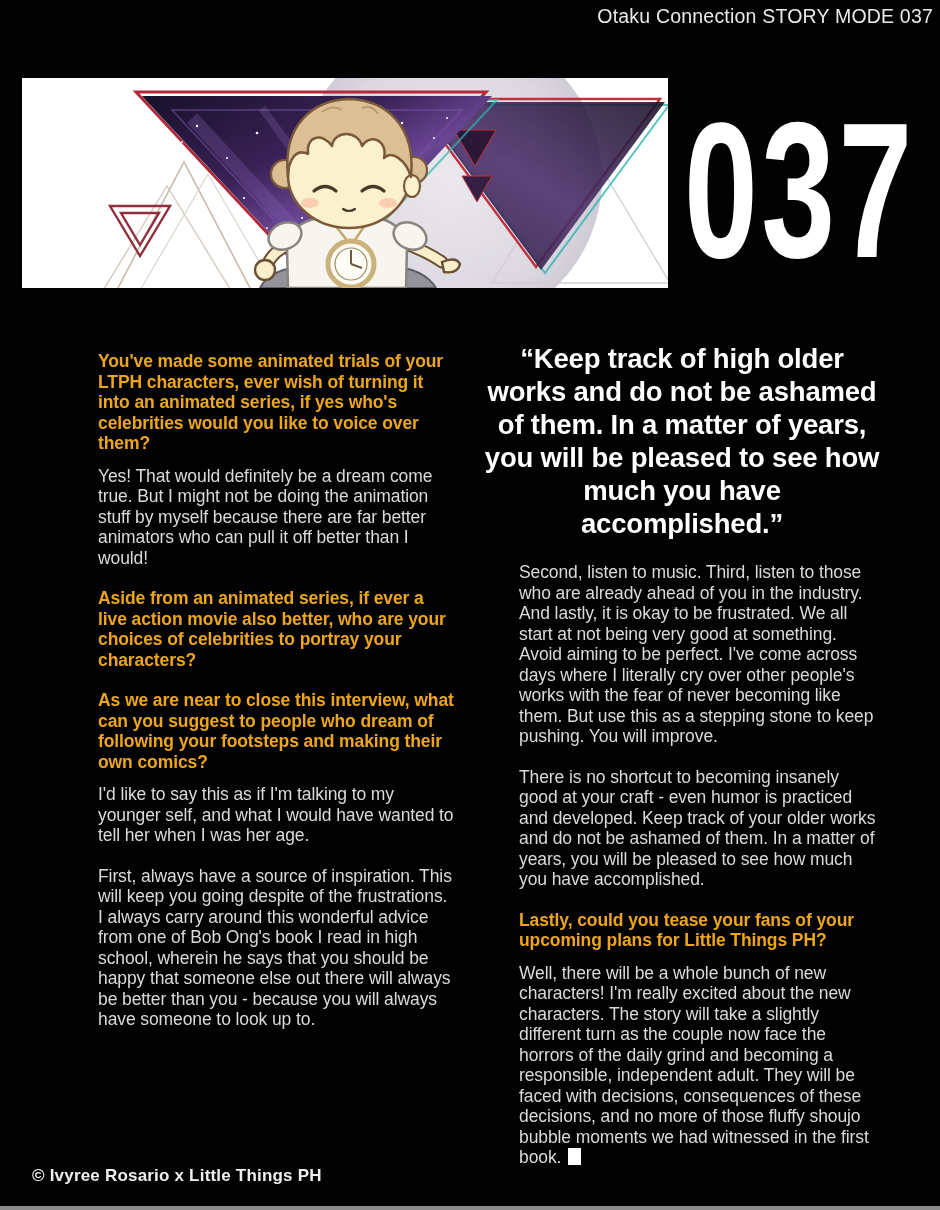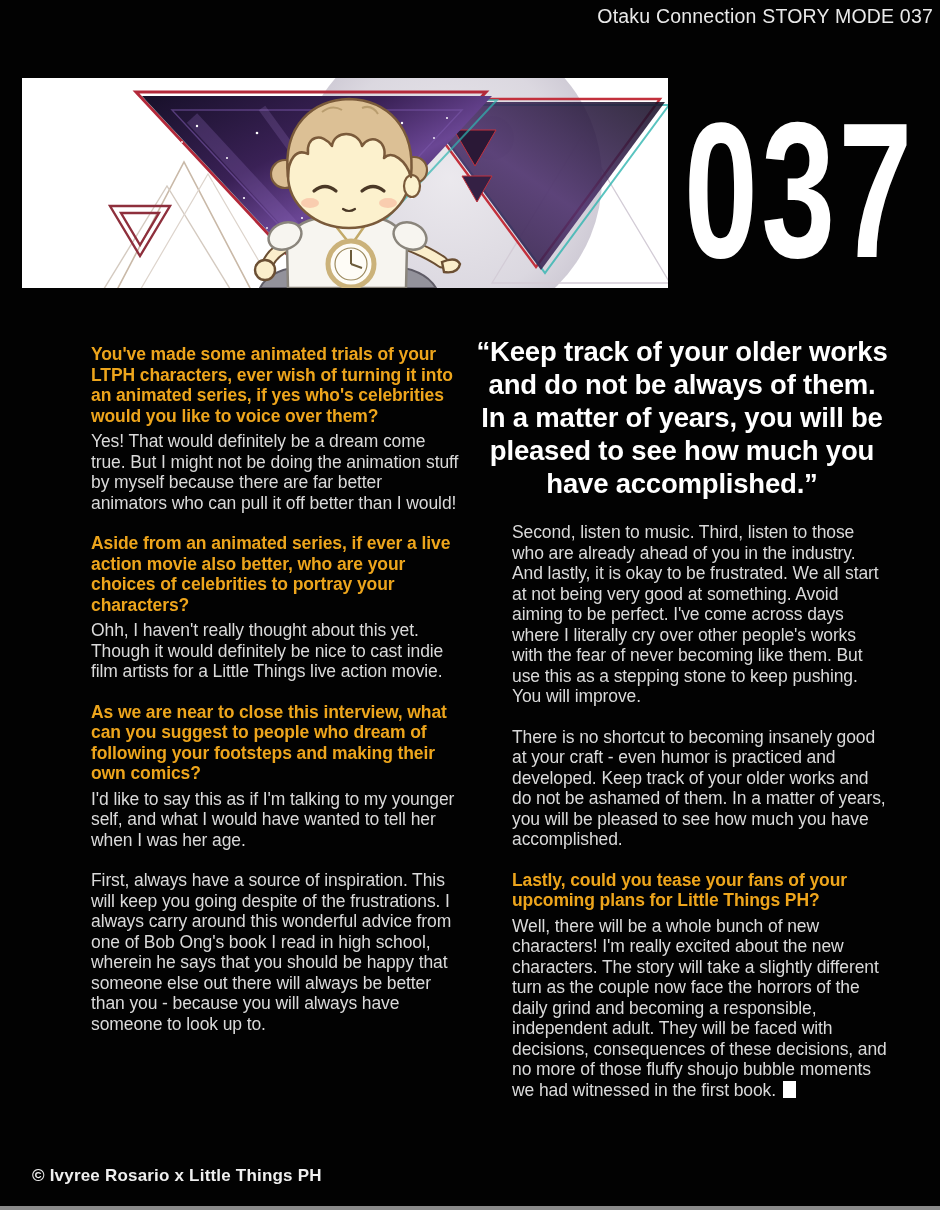--- a/index.html
+++ b/index.html
@@ -20,21 +20,21 @@
   .issue-number{
     position:absolute;left:660px;top:100px;width:280px;height:180px;
     display:flex;align-items:flex-start;justify-content:center;
   }
   .issue-number span{
     color:#ffffff;font-size:158px;font-weight:bold;letter-spacing:4px;
     transform:scale(0.84,1.22);transform-origin:center;
     font-family:"Liberation Sans", sans-serif;
   }
   .col{position:absolute;color:#dadada;font-size:17.5px;line-height:20.5px;letter-spacing:-0.1px;}
-  .col p{margin:5px;}
+  .col p{margin:12px;}
   .col-left{left:86px;top:339px;width:380px;}
   .col-right{left:470px;top:330px;width:424px;}
   .gap{margin-top:20px !important;}
   .question{font-weight:bold;color:#eda51c;}
   .pull-quote{
     color:#ffffff;font-weight:bold;font-size:27.5px;line-height:33px;
     text-align:center;letter-spacing:-0.2px;margin:0;
   }
   .right-body{margin-left:37px;margin-top:22px;}
   .end-mark{
@@ -182,28 +182,27 @@
 </div>
 
 <div class="issue-number">
   <span>037</span>
 </div>
 
 <div class="col col-left">
   <p class="question">You've made some animated trials of your LTPH characters, ever wish of turning it into an animated series, if yes who's celebrities would you like to voice over them?</p>
   <p class="answer">Yes! That would definitely be a dream come true. But I might not be doing the animation stuff by myself because there are far better animators who can pull it off better than I would!</p>
   <p class="question gap">Aside from an animated series, if ever a live action movie also better, who are your choices of celebrities to portray your characters?</p>
-  <p class="answer">Ohh, I haven't really thought about this yet. Though it would definitely be nice to cast indie film artists for a Little Things live action movie.</p>
   <p class="question gap">As we are near to close this interview, what can you suggest to people who dream of following your footsteps and making their own comics?</p>
   <p class="answer">I'd like to say this as if I'm talking to my younger self, and what I would have wanted to tell her when I was her age.</p>
   <p class="answer gap">First, always have a source of inspiration. This will keep you going despite of the frustrations. I always carry around this wonderful advice from one of Bob Ong's book I read in high school, wherein he says that you should be happy that someone else out there will always be better than you - because you will always have someone to look up to.</p>
 </div>
 
 <div class="col col-right">
-  <p class="pull-quote">“Keep track of your older works and do not be always of them. In a matter of years, you will be pleased to see how much you have accomplished.”</p>
+  <p class="pull-quote">“Keep track of high older works and do not be ashamed of them. In a matter of years, you will be pleased to see how much you have accomplished.”</p>
   <div class="right-body">
     <p class="answer">Second, listen to music. Third, listen to those who are already ahead of you in the industry. And lastly, it is okay to be frustrated. We all start at not being very good at something. Avoid aiming to be perfect. I've come across days where I literally cry over other people's works with the fear of never becoming like them. But use this as a stepping stone to keep pushing. You will improve.</p>
     <p class="answer gap">There is no shortcut to becoming insanely good at your craft - even humor is practiced and developed. Keep track of your older works and do not be ashamed of them. In a matter of years, you will be pleased to see how much you have accomplished.</p>
     <p class="question gap">Lastly, could you tease your fans of your upcoming plans for Little Things PH?</p>
     <p class="answer"><span>Well, there will be a whole bunch of new characters! I'm really excited about the new characters. The story will take a slightly different turn as the couple now face the horrors of the daily grind and becoming a responsible, independent adult. They will be faced with decisions, consequences of these decisions, and no more of those fluffy shoujo bubble moments we had witnessed in the first book.</span><span class="end-mark"></span></p>
   </div>
 </div>
 
 <div class="footer">© Ivyree Rosario x Little Things PH</div>
 <div class="bottom-strip"></div>

